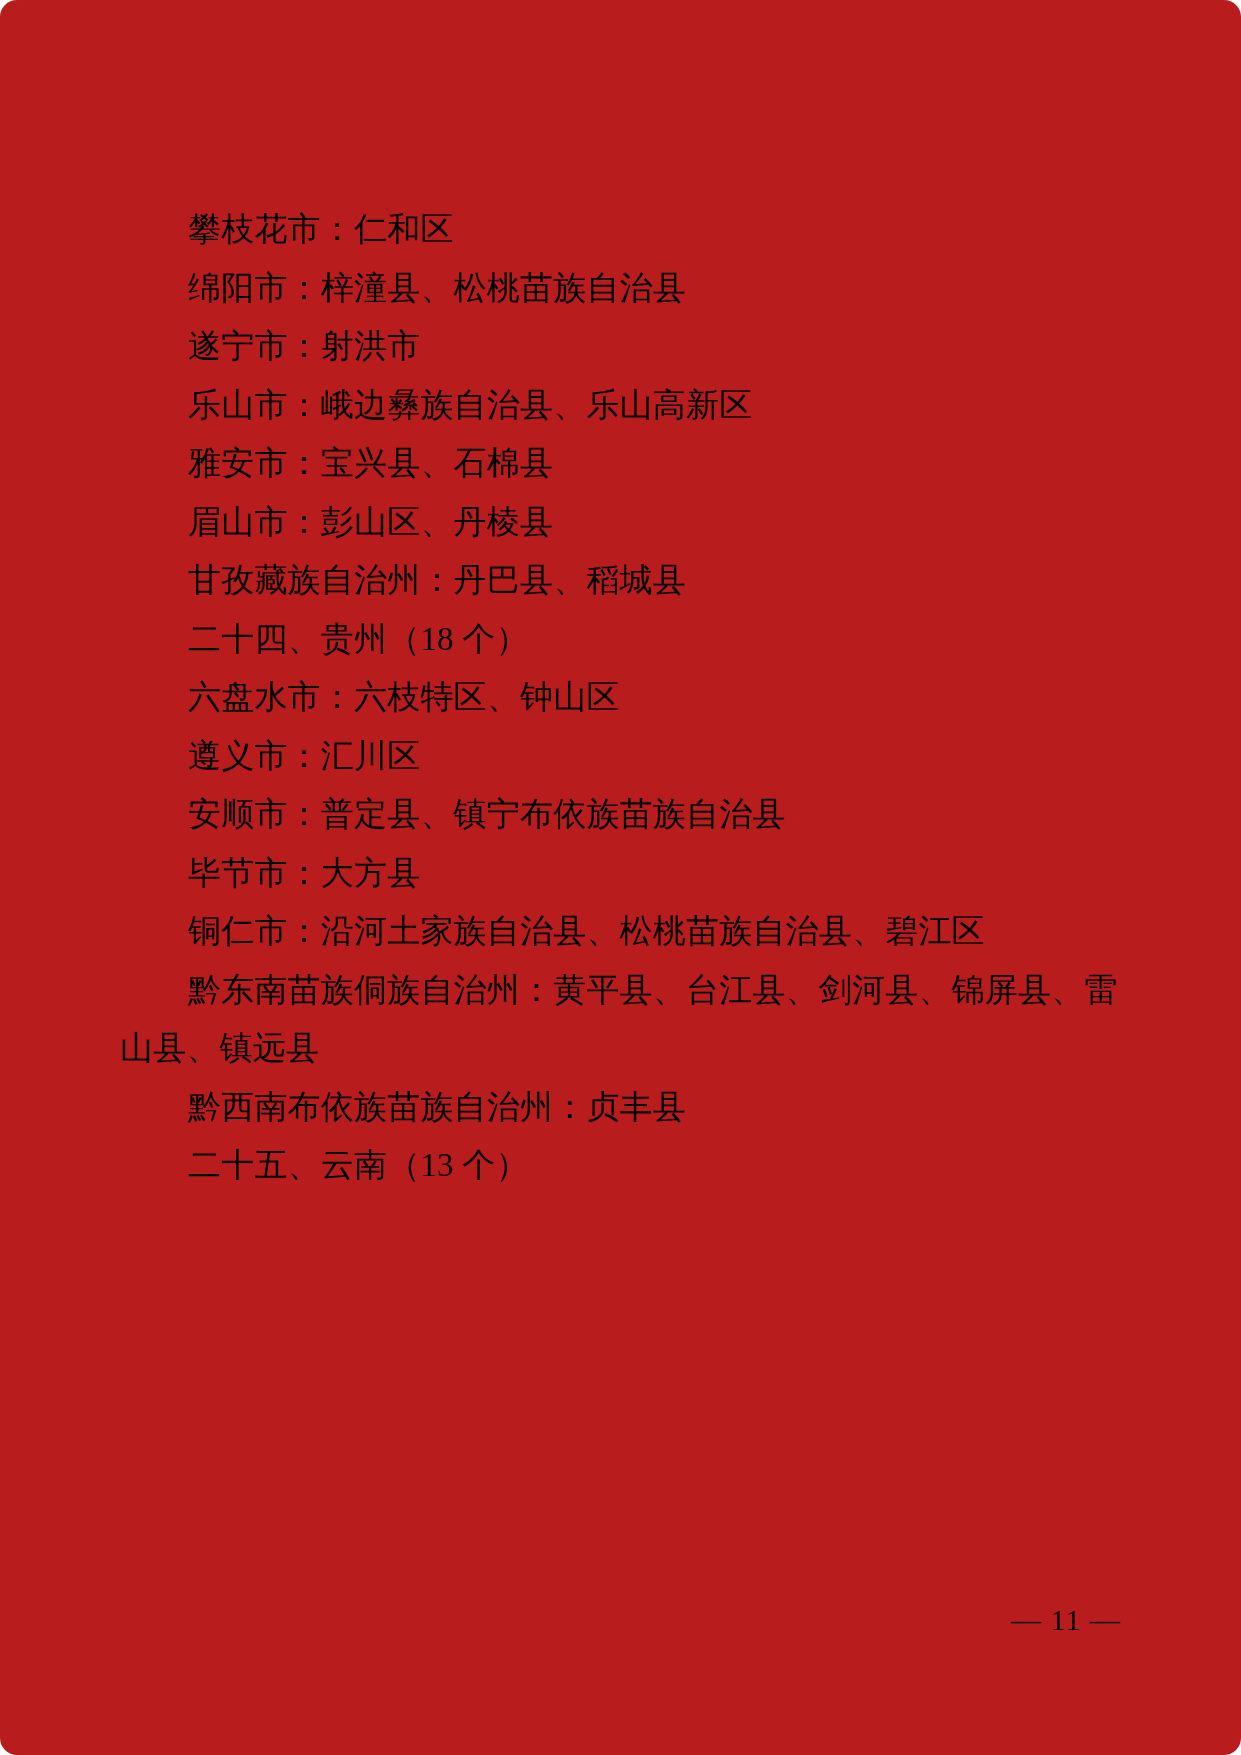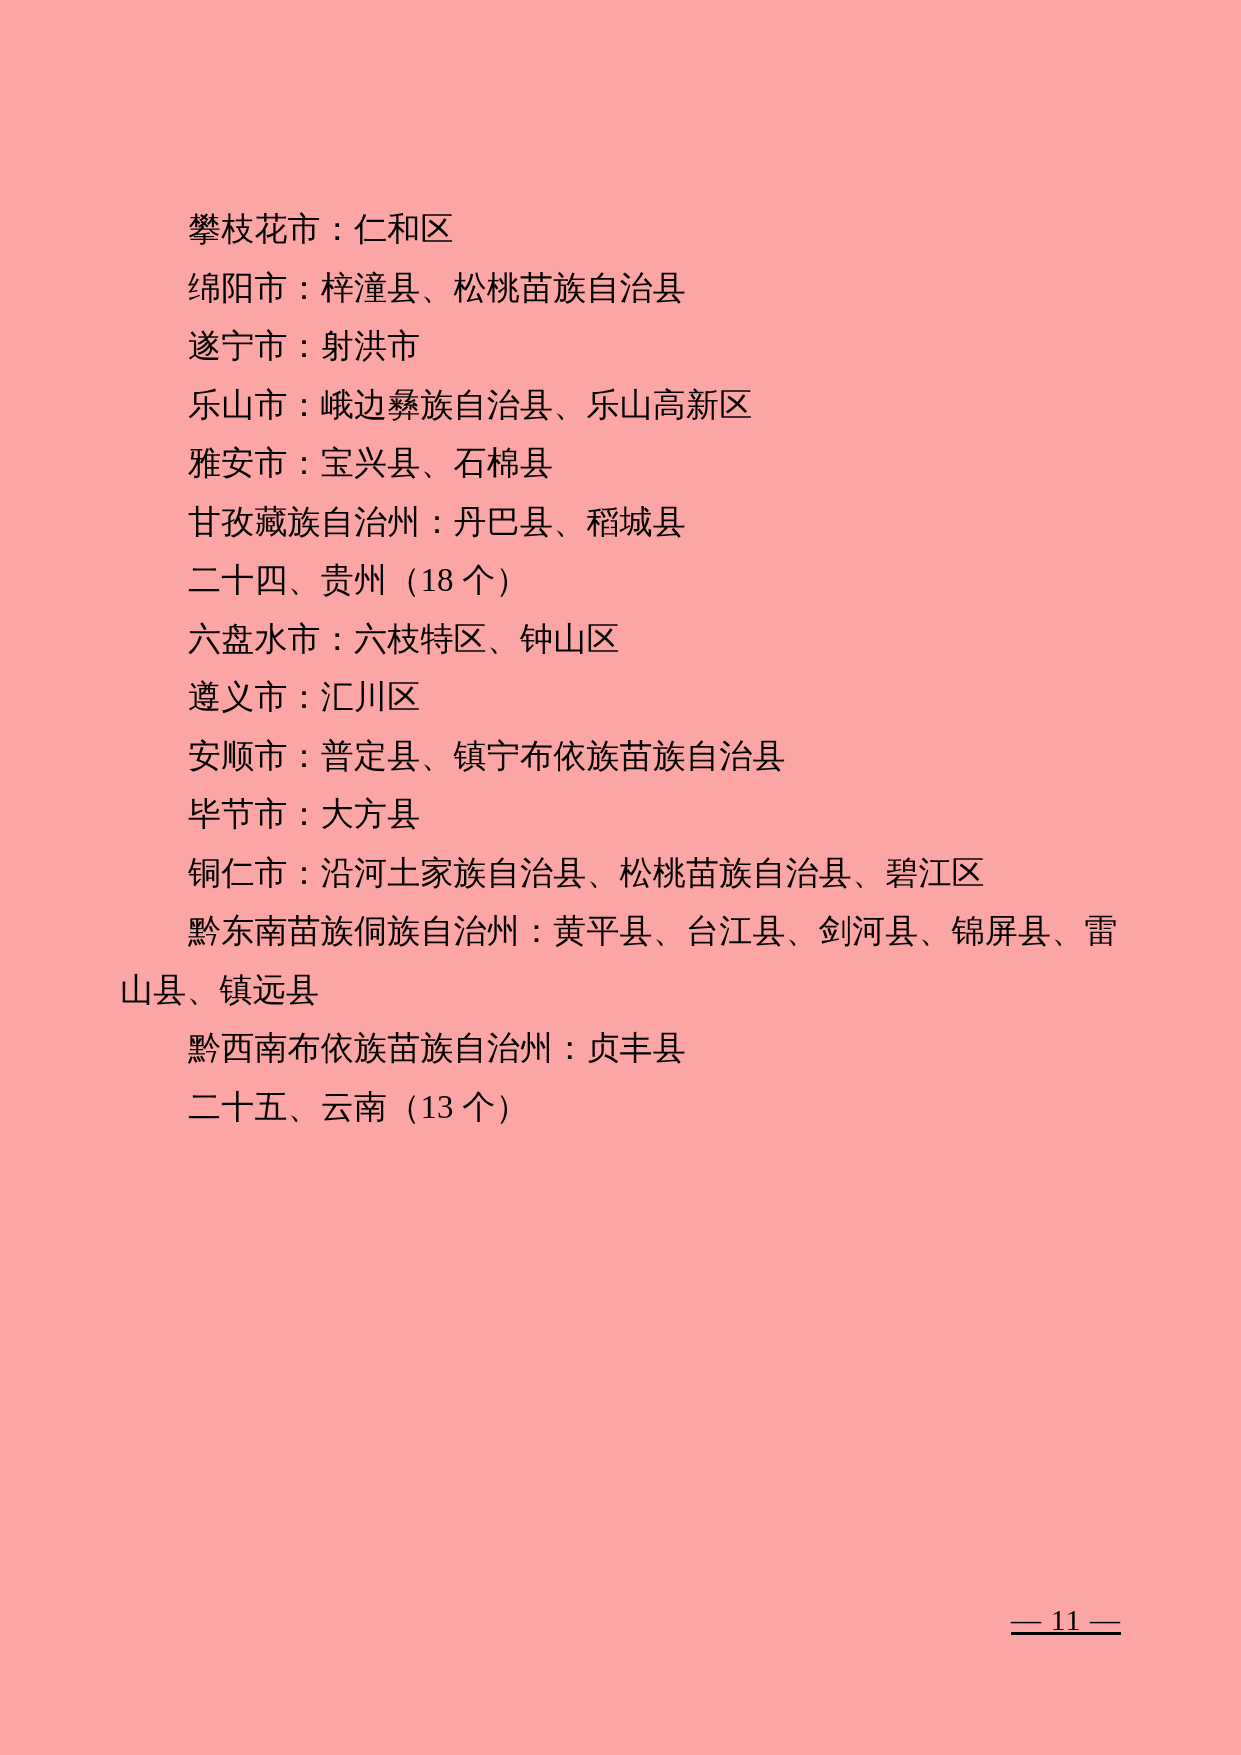--- a/index.html
+++ b/index.html
@@ -9,56 +9,57 @@
   }
   body {
     font-family: "Liberation Serif", "DejaVu Serif", serif;
     color: #000000;
   }
   .page {
     position: relative;
     width: 1241px;
     height: 1755px;
     margin: 0 auto;
-    background: #fca5a5;
+    background: #b91c1c;
     box-sizing: border-box;
     padding: 200px 120px 0 120px;
     overflow: hidden;
+    border-radius: 17px;
   }
   .body-text {
     font-size: 33px;
     line-height: 58.5px;
     letter-spacing: 0.2px;
   }
   .para {
     margin: 0;
     text-indent: 68px;
     white-space: pre-wrap;
     word-break: break-all;
   }
   .page-number {
     position: absolute;
     right: 120px;
     bottom: 118px;
     font-size: 30px;
     letter-spacing: 1px;
     white-space: nowrap;
-    text-decoration: underline;
   }
 </style>
 </head>
 <body>
 
 <div class="page">
   <div class="body-text">
     <p class="para">攀枝花市：仁和区</p>
     <p class="para">绵阳市：梓潼县、松桃苗族自治县</p>
     <p class="para">遂宁市：射洪市</p>
     <p class="para">乐山市：峨边彝族自治县、乐山高新区</p>
     <p class="para">雅安市：宝兴县、石棉县</p>
+    <p class="para">眉山市：彭山区、丹棱县</p>
     <p class="para">甘孜藏族自治州：丹巴县、稻城县</p>
     <p class="para">二十四、贵州（18 个）</p>
     <p class="para">六盘水市：六枝特区、钟山区</p>
     <p class="para">遵义市：汇川区</p>
     <p class="para">安顺市：普定县、镇宁布依族苗族自治县</p>
     <p class="para">毕节市：大方县</p>
     <p class="para">铜仁市：沿河土家族自治县、松桃苗族自治县、碧江区</p>
     <p class="para">黔东南苗族侗族自治州：黄平县、台江县、剑河县、锦屏县、雷山县、镇远县</p>
     <p class="para">黔西南布依族苗族自治州：贞丰县</p>
     <p class="para">二十五、云南（13 个）</p>

